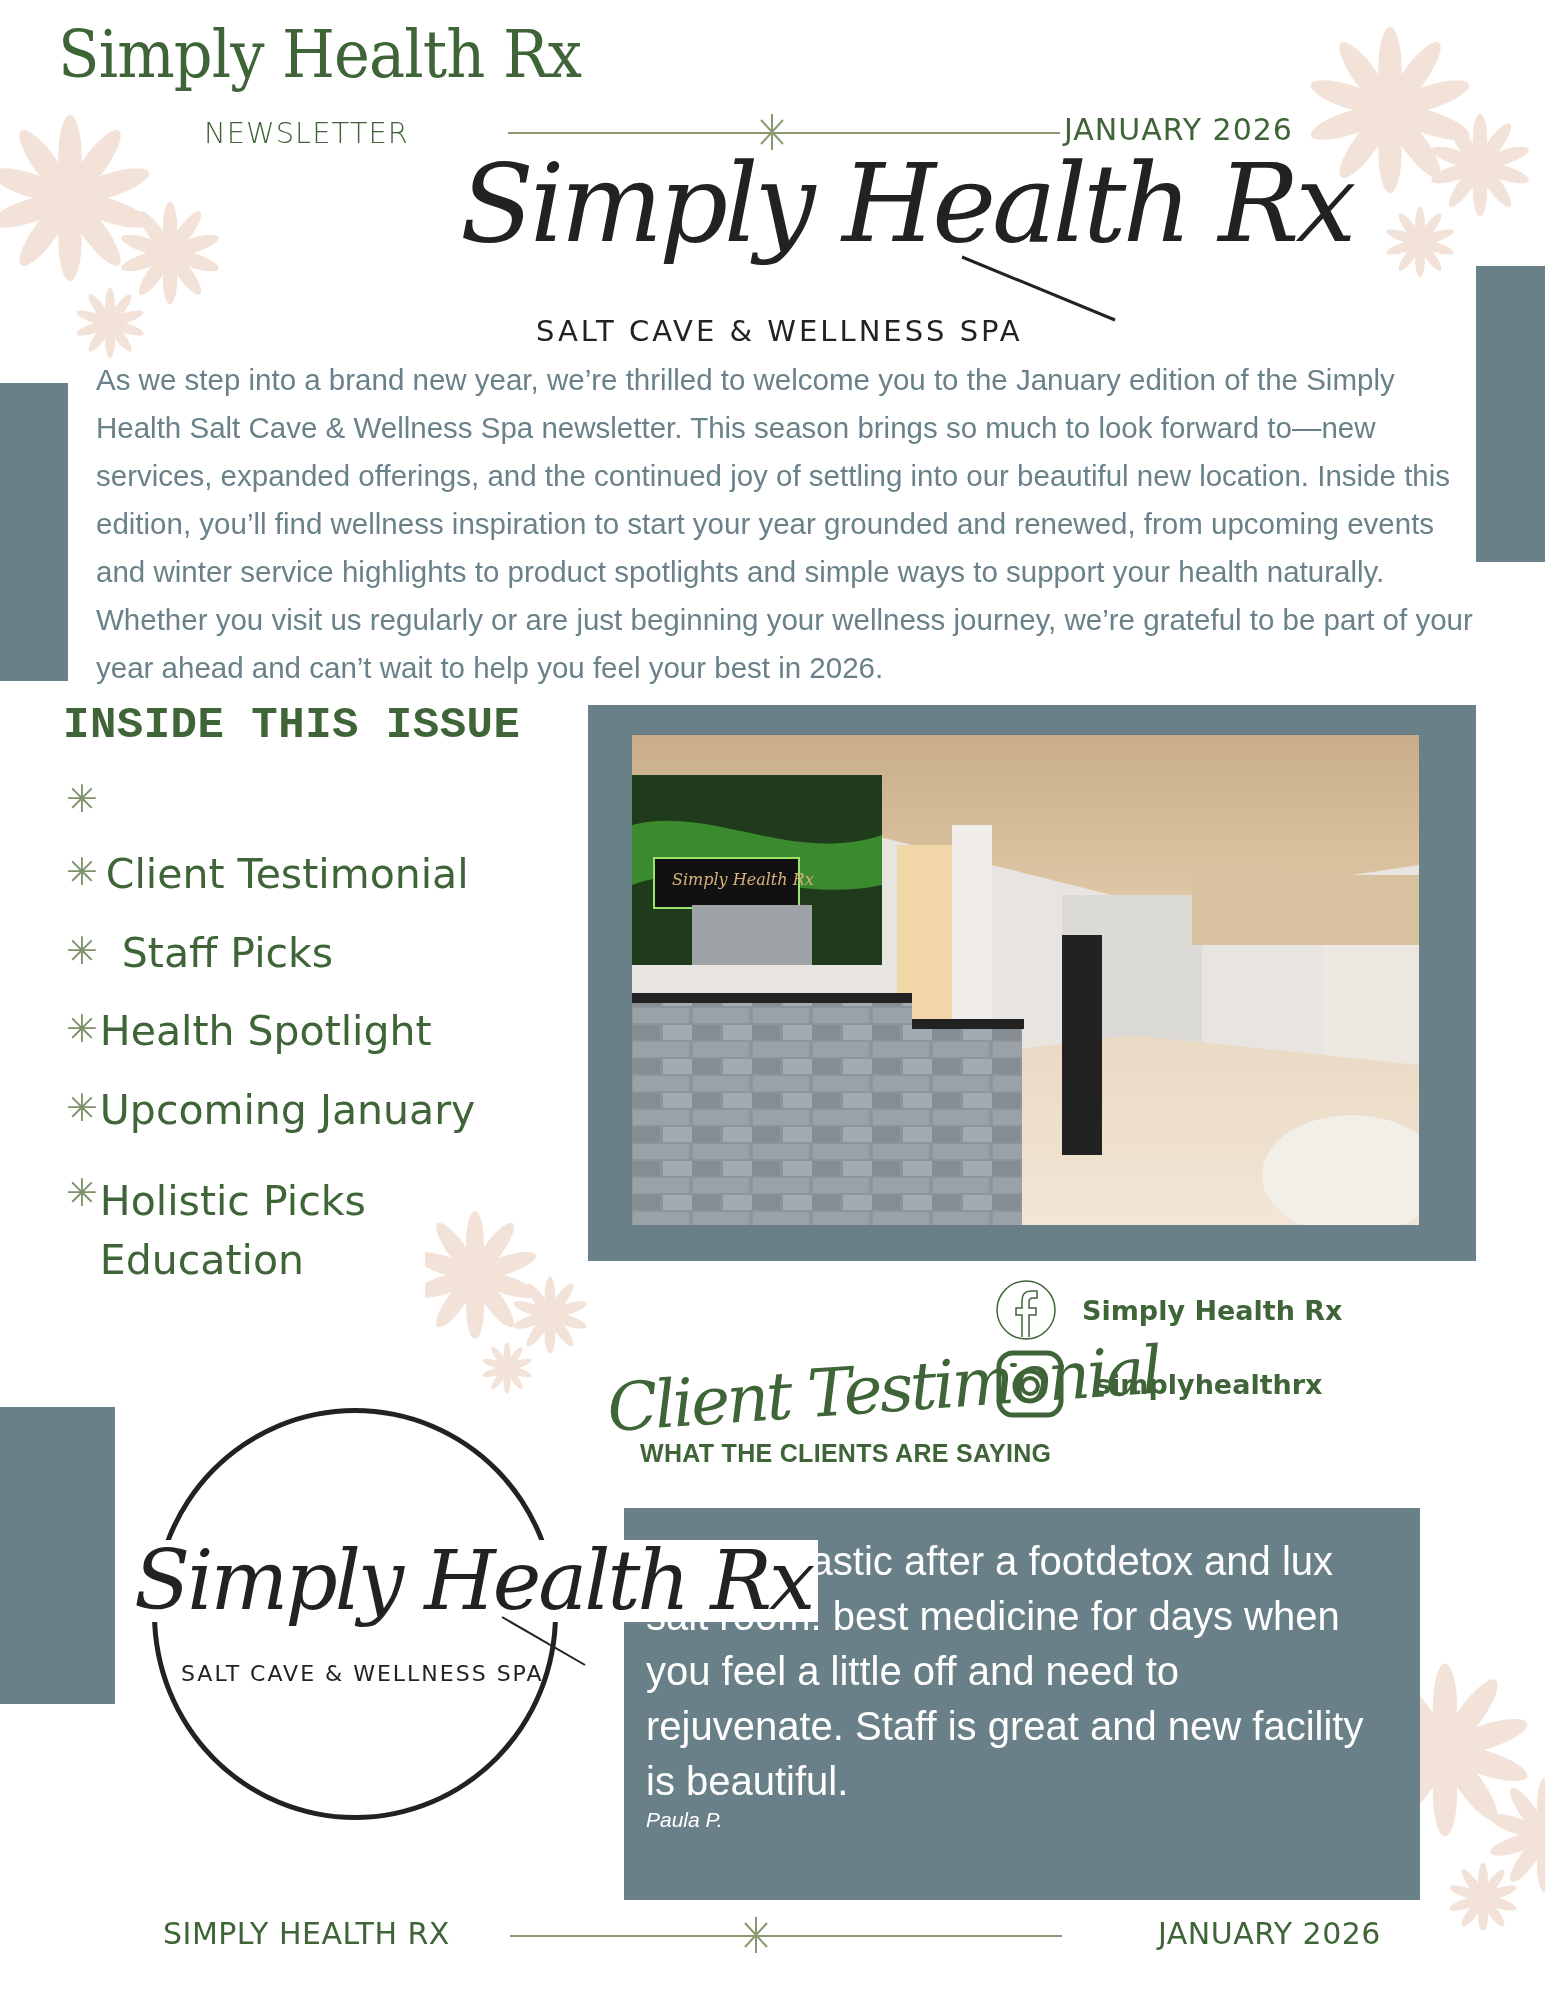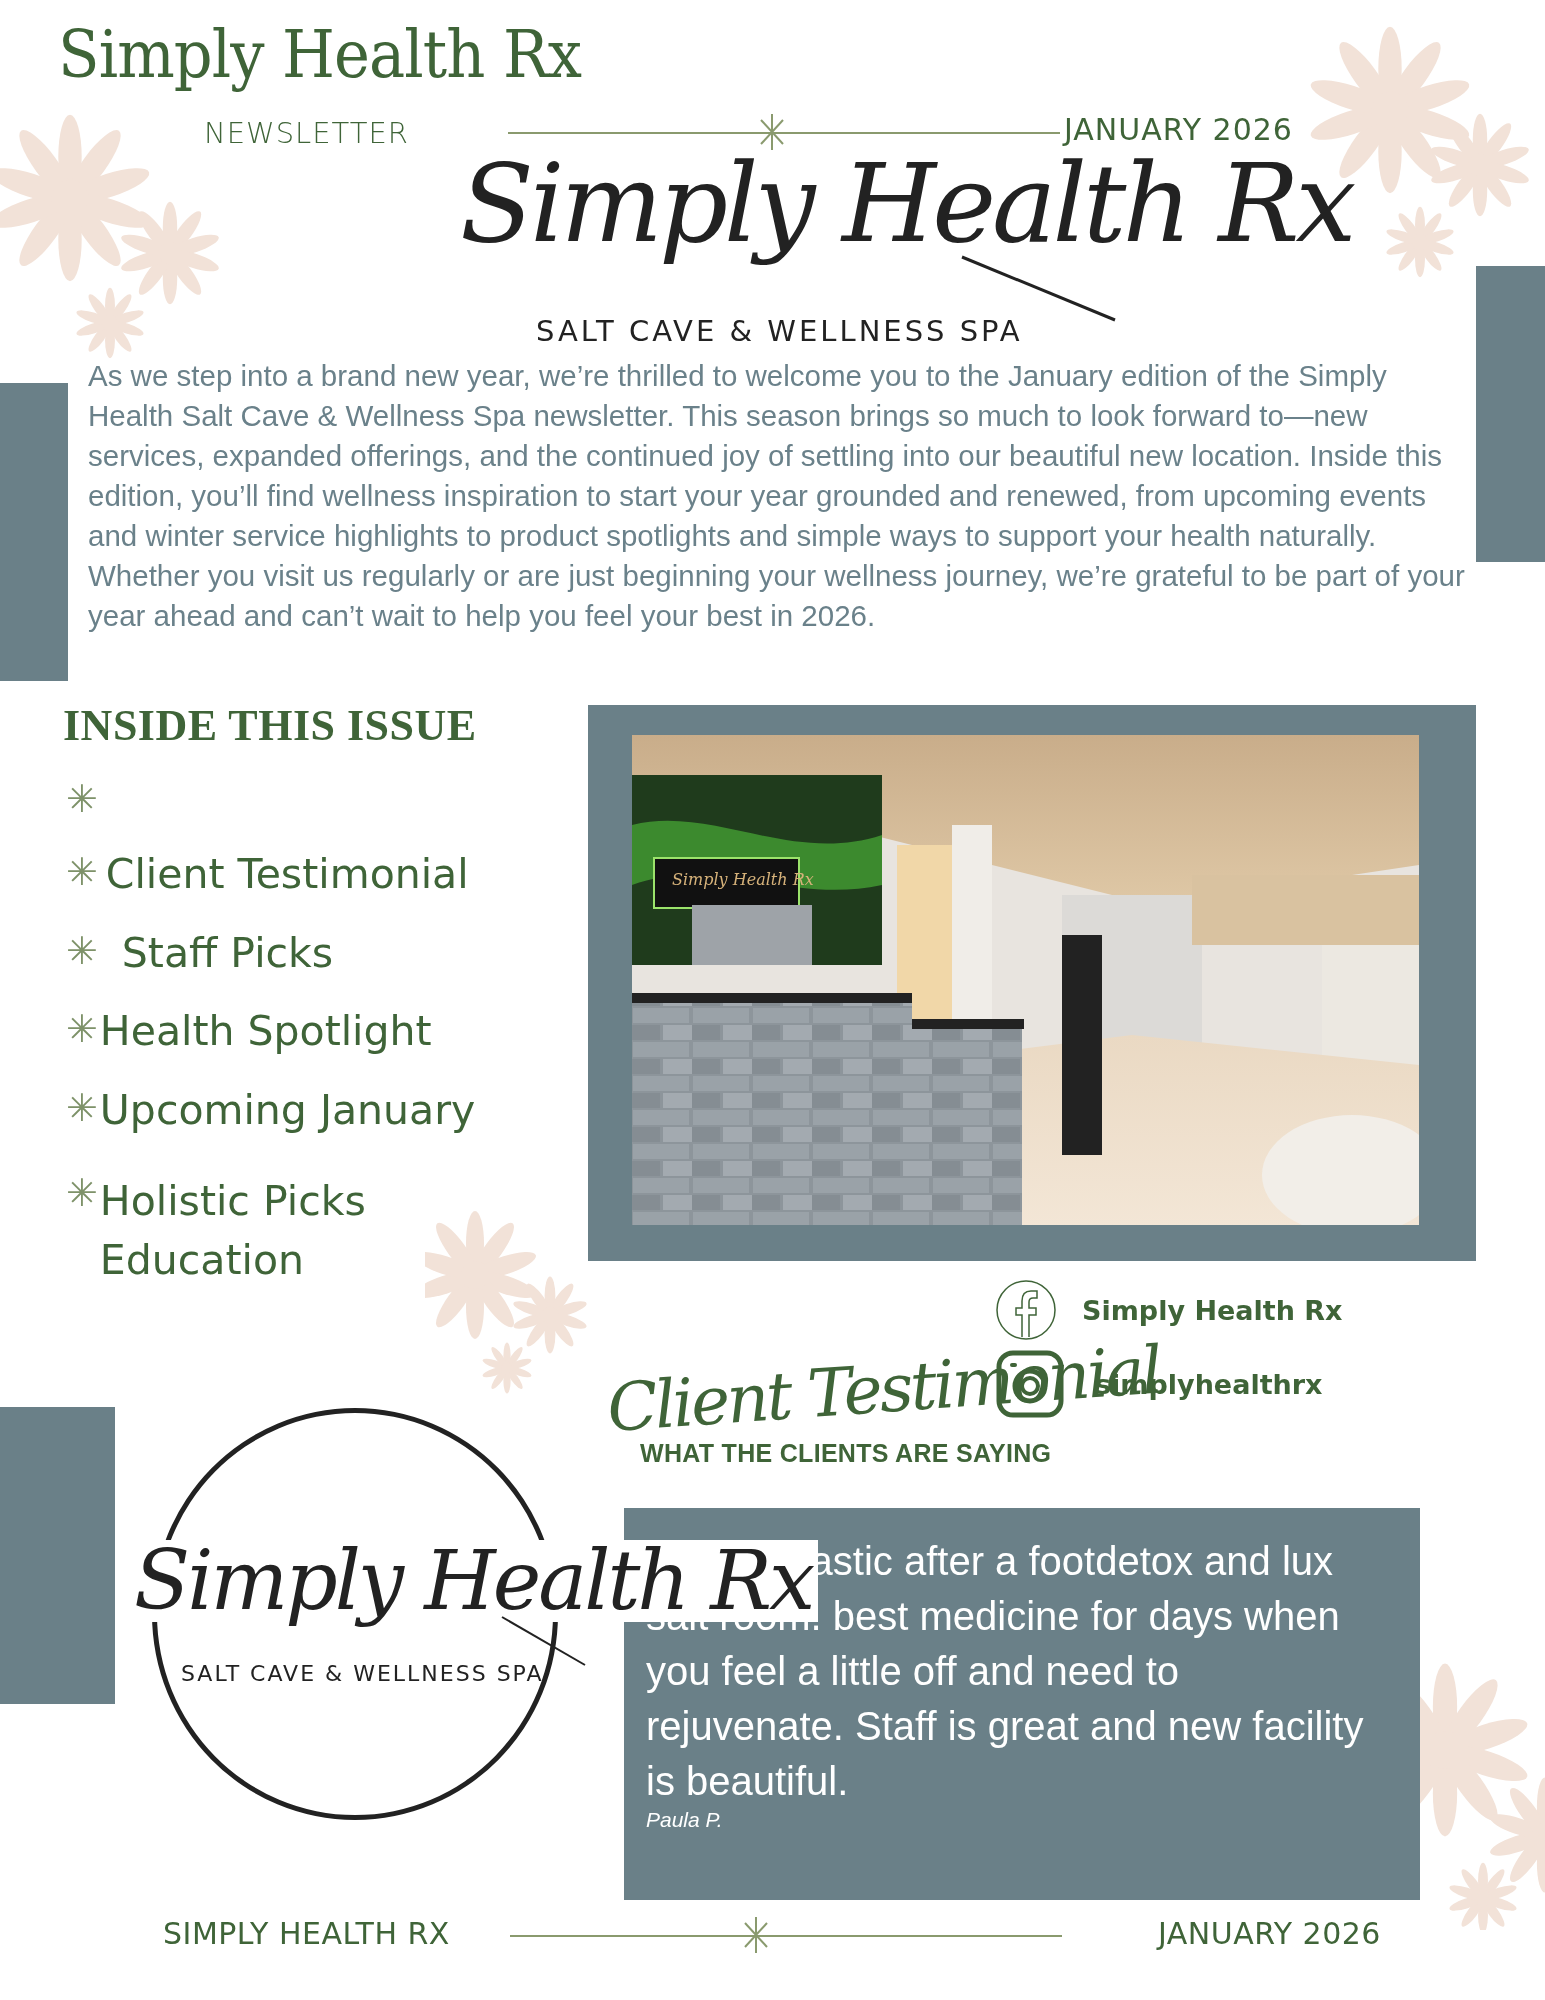--- a/index.html
+++ b/index.html
@@ -11,23 +11,23 @@
 
   .brand-title { left: 58px; top: 22px; font-family: "DejaVu Serif", serif; font-size: 66px; color: #3f6438; letter-spacing: -1px; line-height: 1; transform: scaleX(0.92); transform-origin: left top; }
   .newsletter { left: 204px; top: 116px; font-family: "DejaVu Sans", sans-serif; font-size: 29px; color: #3f6438; letter-spacing: 1px; font-weight: 300; }
   .hdr-date { left: 1064px; top: 112px; font-size: 30px; color: #3f6438; letter-spacing: 1px; }
   .rule { height: 2px; background: #8a9a6e; }
 
   .script { font-family: "DejaVu Serif", serif; font-style: italic; color: #222; }
   .logo-script { left: 460px; top: 150px; font-size: 108px; letter-spacing: -4px; line-height: 1; }
   .logo-sub { left: 536px; top: 314px; font-size: 29px; letter-spacing: 3px; color: #222; font-family: "DejaVu Sans", sans-serif; }
 
-  .intro { left: 88px; top: 356px; width: 1380px; font-family: "Liberation Sans", sans-serif; font-size: 29.5px; line-height: 40px; color: #6a818a; }
-
-  .toc-title { left: 63px; top: 700px; font-family: Liberation Serif, serif; font-weight: bold; font-size: 44px; color: #3f6438; letter-spacing: 0.5px; }
+  .intro { left: 96px; top: 356px; width: 1380px; font-family: "Liberation Sans", sans-serif; font-size: 29.5px; line-height: 48px; color: #6a818a; }
+
+  .toc-title { left: 63px; top: 700px; font-family: Liberation Mono, monospace; font-weight: bold; font-size: 44px; color: #3f6438; letter-spacing: 0.5px; }
   .toc-item { position: absolute; left: 66px; font-size: 41px; color: #3f6438; font-family: "DejaVu Sans", sans-serif; display: flex; align-items: flex-start; }
   .toc-star { color: #7e9269; font-size: 38px; margin-right: 8px; line-height: 1.15; }
   .toc-label { line-height: 1.15; }
 
   .photo-frame { left: 588px; top: 705px; width: 888px; height: 556px; }
   .photo { left: 632px; top: 735px; width: 787px; height: 490px; overflow: hidden; }
 
   .social-row { position: absolute; display: flex; align-items: center; }
   .social-label { font-family: "DejaVu Sans", sans-serif; font-weight: bold; font-size: 27px; color: #3f6438; }
 

